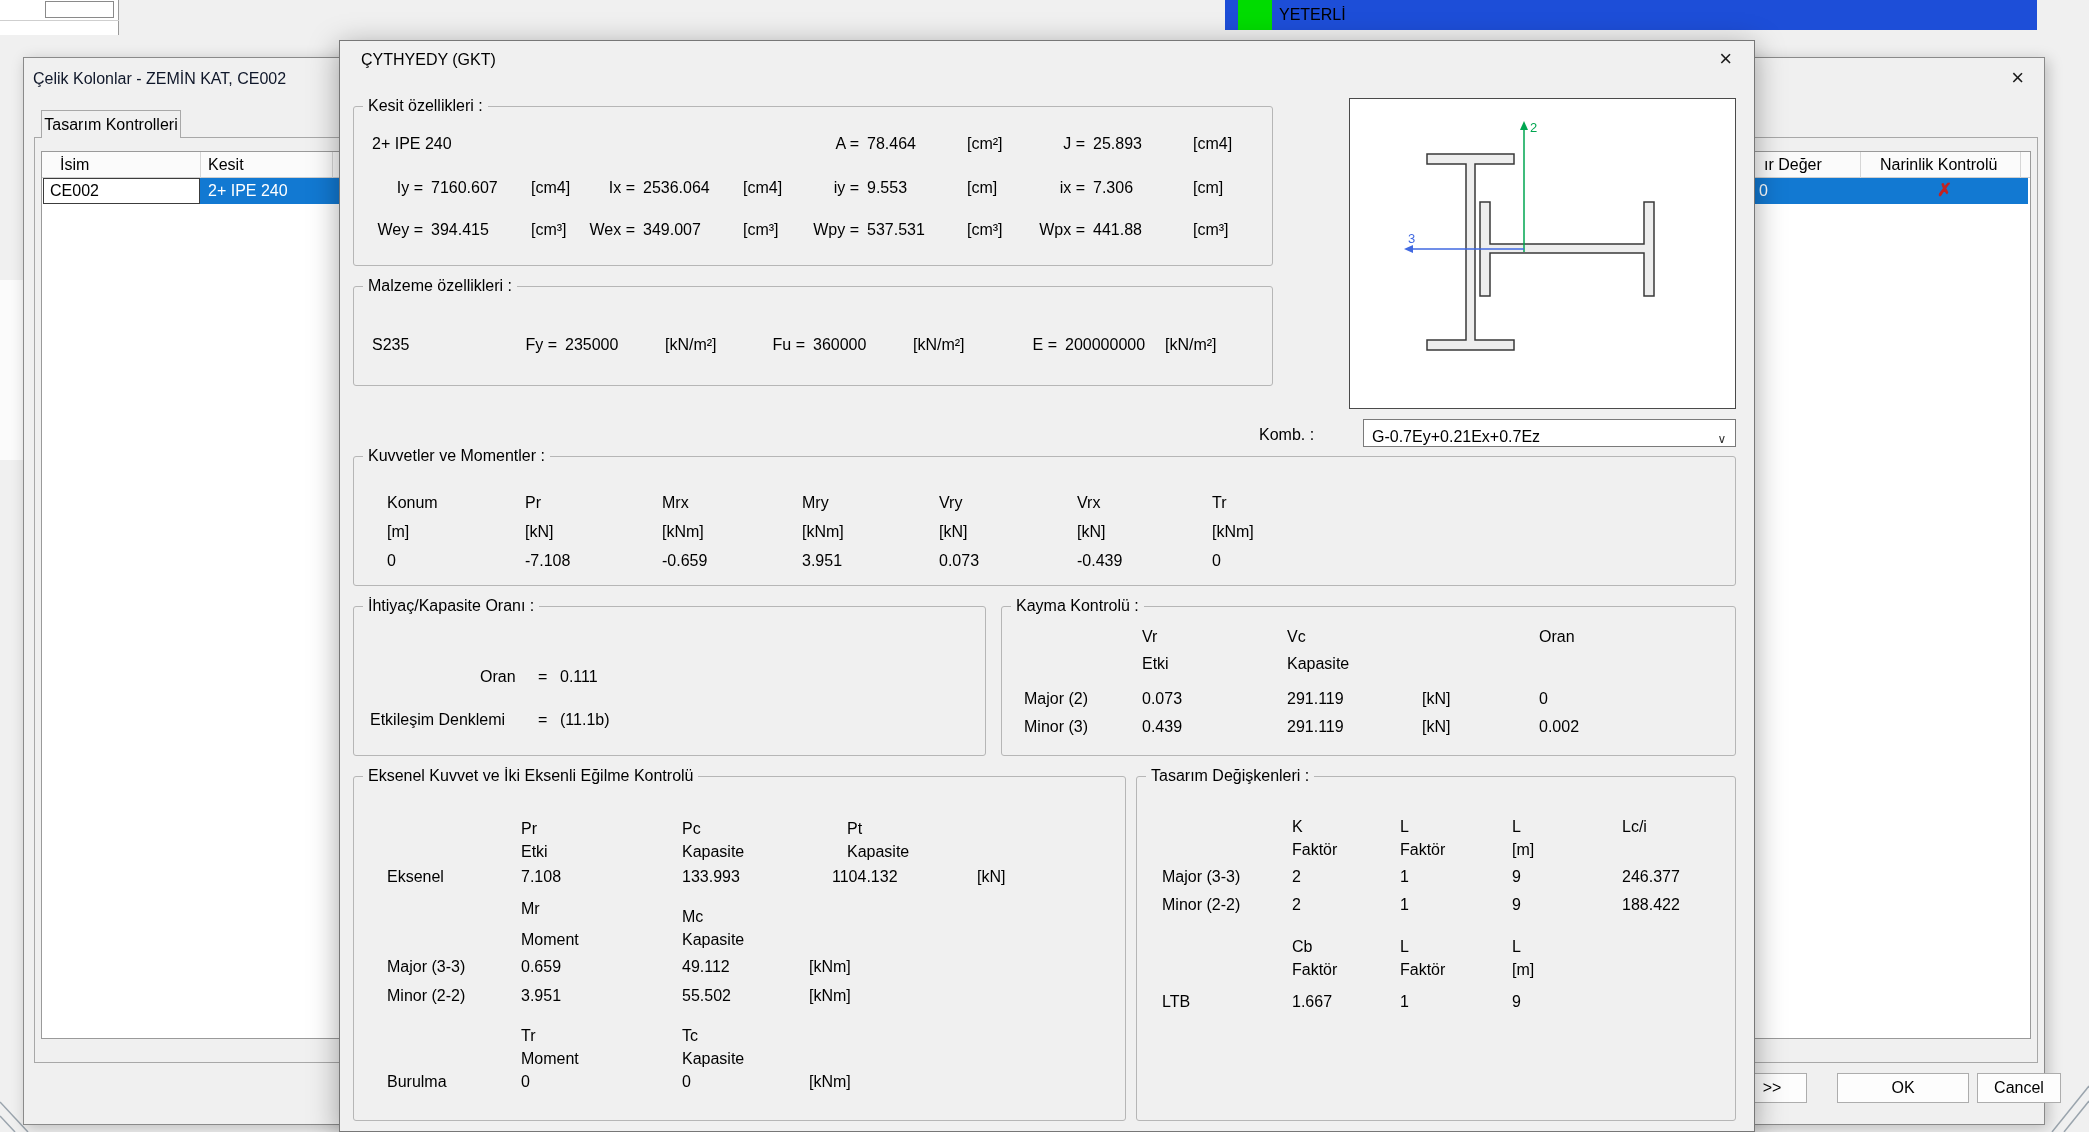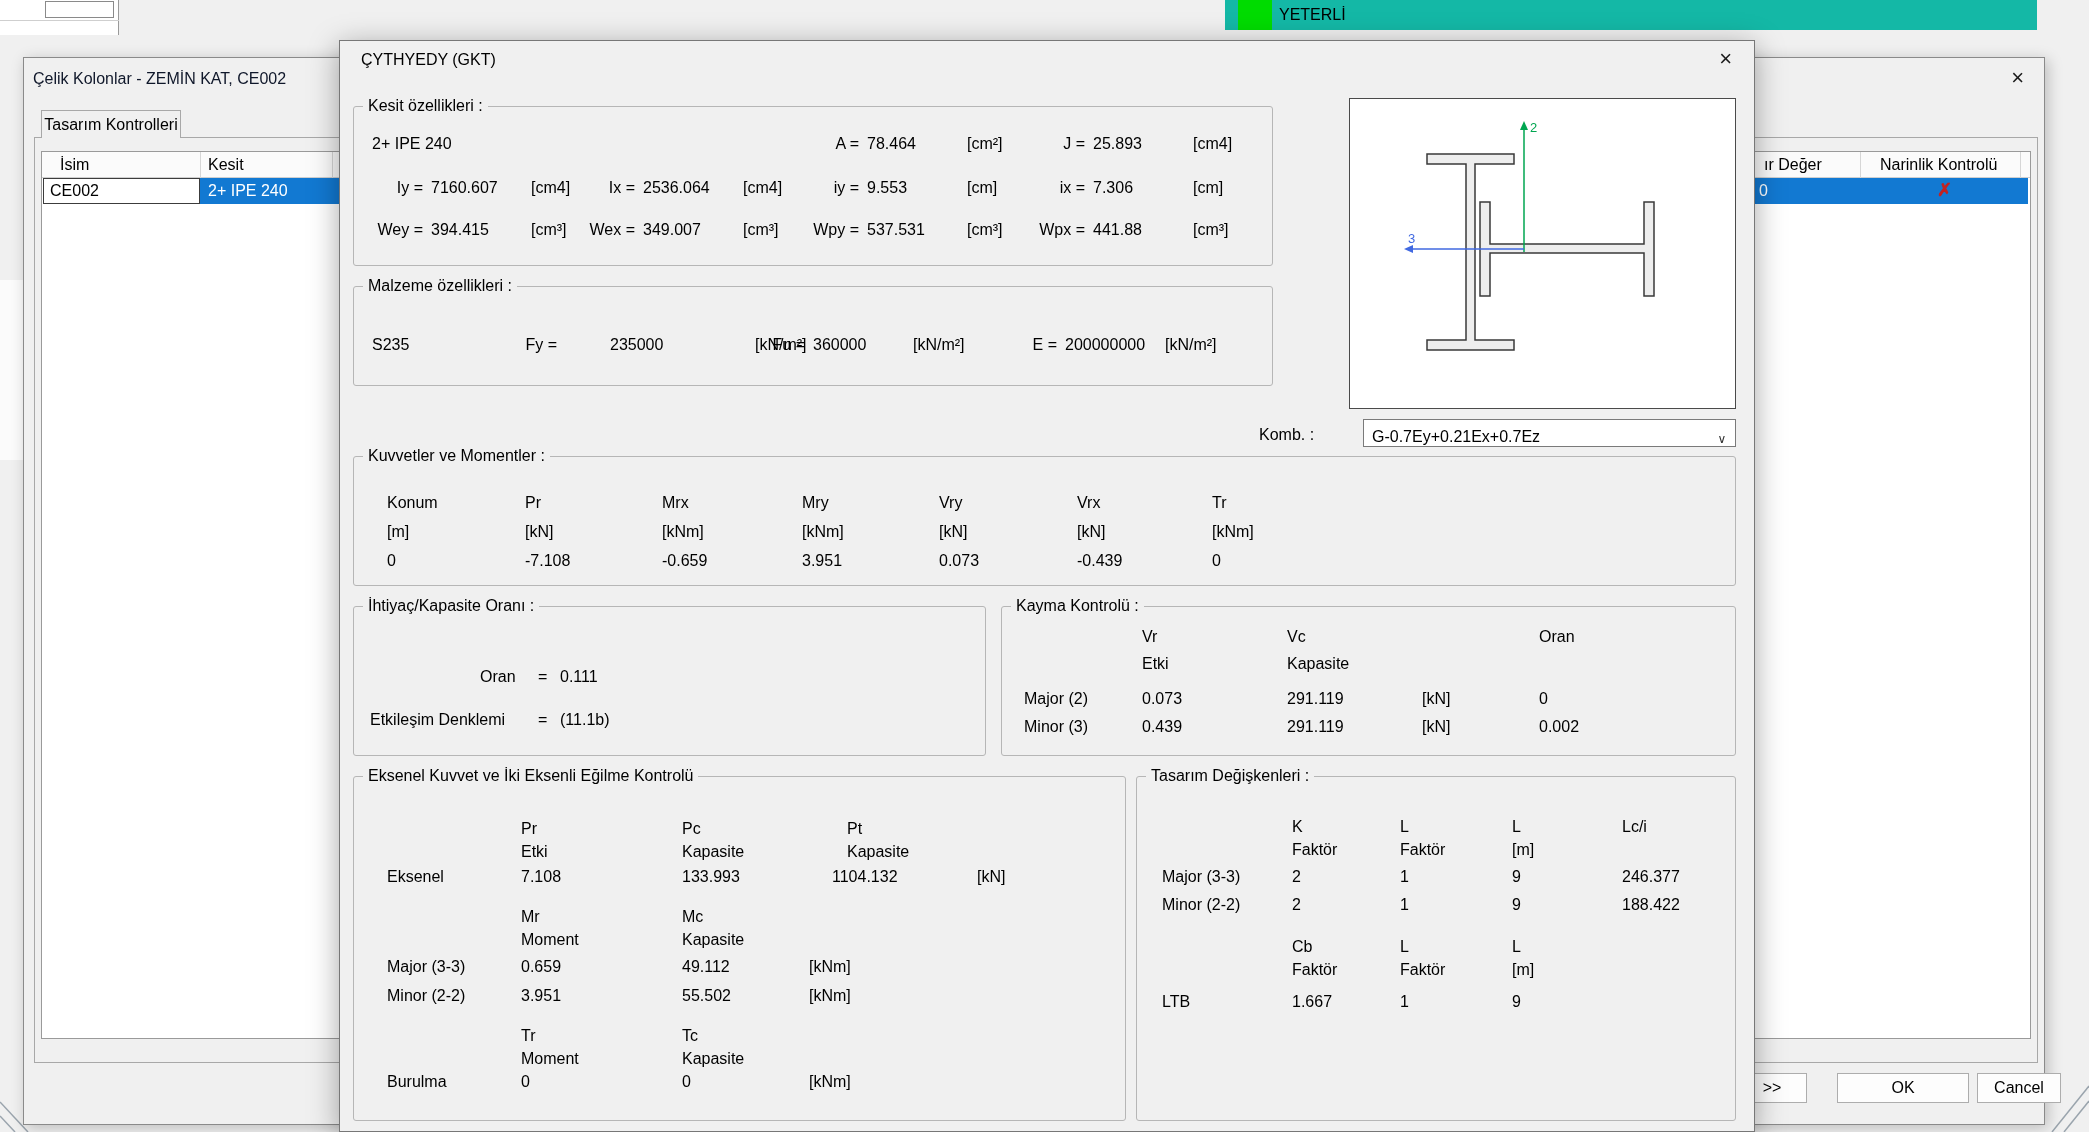--- a/index.html
+++ b/index.html
@@ -31,21 +31,21 @@
 </head>
 <body>
 
 <div id="stage">
 
   <div class="abs" style="left:0;top:0;width:119px;height:35px;background:#ffffff;border-right:1px solid #9a9a9a;">
     <div class="abs" style="left:45px;top:1px;width:69px;height:17px;background:#ffffff;border:1px solid #8a8a8a;"></div>
     <div class="hline" style="left:0;top:20px;width:119px;"></div>
   </div>
 
-  <div class="abs" style="left:1225px;top:0;width:812px;height:30px;background:#14b8a6;">
+  <div class="abs" style="left:1225px;top:0;width:812px;height:30px;background:#1d4ed8;">
     <div class="abs" style="left:13px;top:0;width:34px;height:30px;background:#00dc00;"></div>
     <div class="t" style="left:54px;top:5px;">YETERLİ</div>
   </div>
 
   <svg class="abs" style="left:0;top:1092px;" width="40" height="40" viewBox="0 0 40 40">
     <line x1="0" y1="10" x2="28" y2="40" stroke="#9aa4ad" stroke-width="1.5"></line>
     <line x1="0" y1="24" x2="15" y2="40" stroke="#9aa4ad" stroke-width="1.5"></line>
   </svg>
   <svg class="abs" style="left:2044px;top:1080px;" width="45" height="52" viewBox="0 0 45 52">
     <line x1="8" y1="52" x2="45" y2="6" stroke="#9aa4ad" stroke-width="1.5"></line>
@@ -157,21 +157,21 @@
       <div class="item" style="left:675px;top:113px;">
         <span class="lbl">Wpx =</span>
         <span class="val">441.88</span>
         <span class="unit">[cm³]</span>
       </div>
     </div>
 
     <div class="group" style="left:13px;top:245px;width:920px;height:100px;">
       <span class="legend">Malzeme özellikleri :</span>
       <div class="t" style="left:18px;top:48px;">S235</div>
-      <div class="item" style="left:147px;top:48px;gap:45px;">
+      <div class="item" style="left:147px;top:48px;">
         <span class="lbl">Fy =</span>
         <span class="val">235000</span>
         <span class="unit">[kN/m²]</span>
       </div>
       <div class="item" style="left:395px;top:48px;">
         <span class="lbl">Fu =</span>
         <span class="val">360000</span>
         <span class="unit">[kN/m²]</span>
       </div>
       <div class="item" style="left:647px;top:48px;">
@@ -279,21 +279,21 @@
       <div class="t" style="left:328px;top:65px;">Kapasite</div>
       <div class="t" style="left:493px;top:42px;">Pt</div>
       <div class="t" style="left:493px;top:65px;">Kapasite</div>
 
       <div class="t" style="left:33px;top:90px;">Eksenel</div>
       <div class="t" style="left:167px;top:90px;">7.108</div>
       <div class="t" style="left:328px;top:90px;">133.993</div>
       <div class="t" style="left:478px;top:90px;">1104.132</div>
       <div class="t" style="left:623px;top:90px;">[kN]</div>
 
-      <div class="t" style="left:167px;top:130px;">Mr</div>
+      <div class="t" style="left:167px;top:122px;">Mr</div>
       <div class="t" style="left:167px;top:153px;">Moment</div>
       <div class="t" style="left:328px;top:130px;">Mc</div>
       <div class="t" style="left:328px;top:153px;">Kapasite</div>
 
       <div class="t" style="left:33px;top:180px;">Major (3-3)</div>
       <div class="t" style="left:167px;top:180px;">0.659</div>
       <div class="t" style="left:328px;top:180px;">49.112</div>
       <div class="t" style="left:455px;top:180px;">[kNm]</div>
 
       <div class="t" style="left:33px;top:209px;">Minor (2-2)</div>

